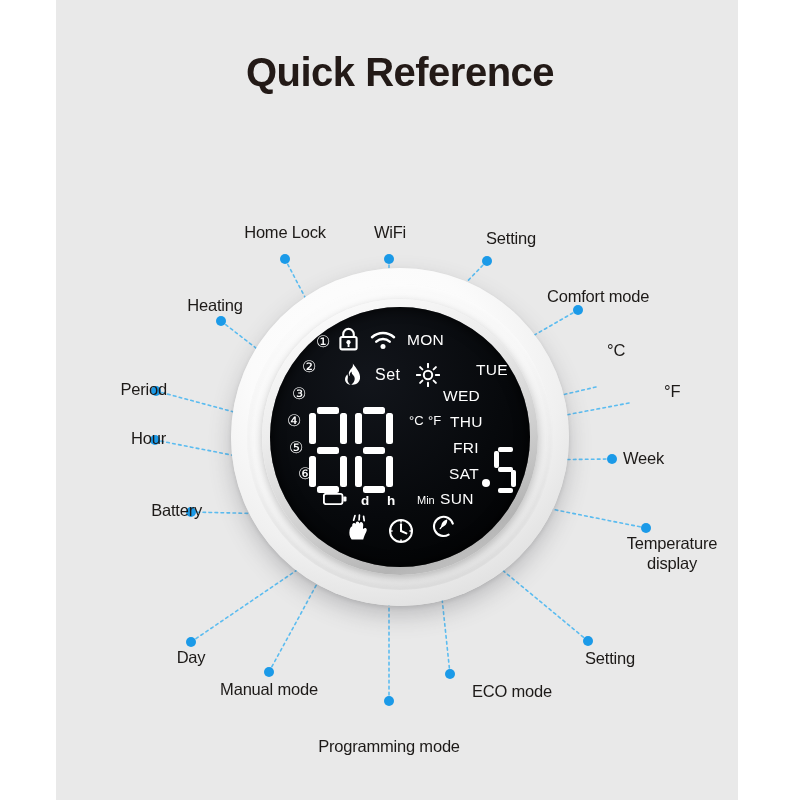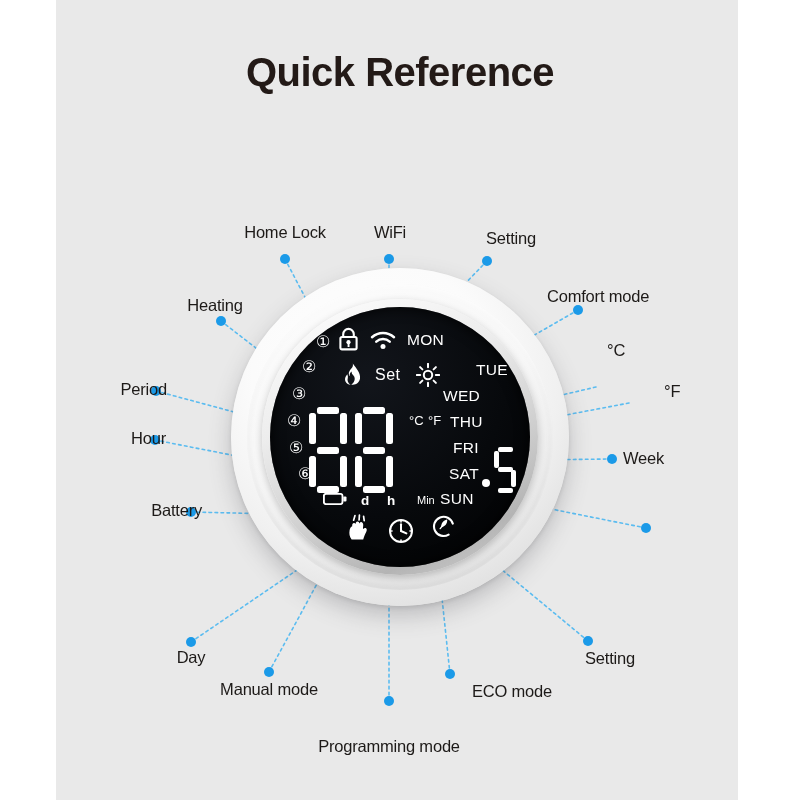--- a/index.html
+++ b/index.html
@@ -148,20 +148,21 @@
 
   <div class="lab c" style="left:215px;top:295px;">Heating</div>
   <div class="lab r" style="left:143px;top:379px;">Period</div>
   <div class="lab r" style="left:142px;top:428px;">Hour</div>
   <div class="lab r" style="left:178px;top:500px;">Battery</div>
 
   <div class="lab" style="left:547px;top:286px;">Comfort mode</div>
   <div class="lab" style="left:607px;top:340px;">°C</div>
   <div class="lab" style="left:664px;top:381px;">°F</div>
   <div class="lab" style="left:623px;top:448px;">Week</div>
+  <div class="lab c" style="left:672px;top:533px;width:130px;">Temperature display</div>
 
   <div class="lab c" style="left:191px;top:647px;">Day</div>
   <div class="lab c" style="left:269px;top:679px;">Manual mode</div>
   <div class="lab c" style="left:389px;top:736px;">Programming mode</div>
   <div class="lab c" style="left:512px;top:681px;">ECO mode</div>
   <div class="lab c" style="left:610px;top:648px;">Setting</div>
 
   <div id="dev">
     <div id="ring">
       <div id="lcd">

